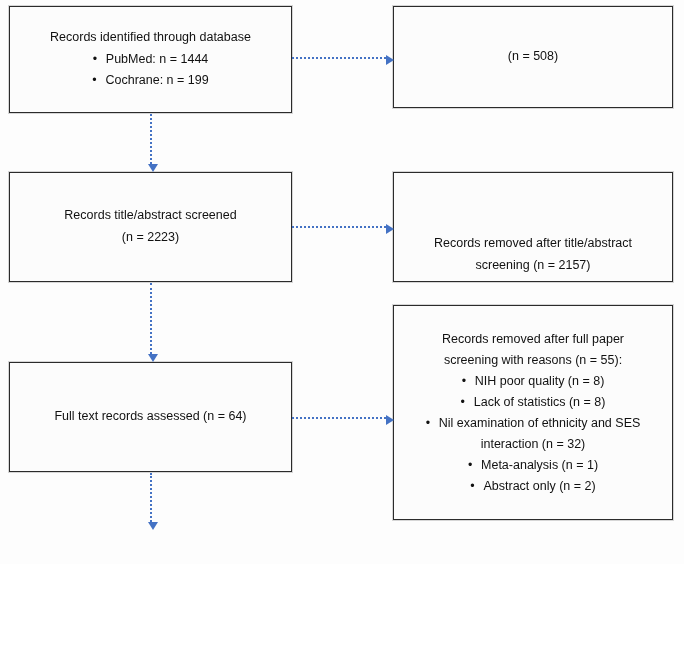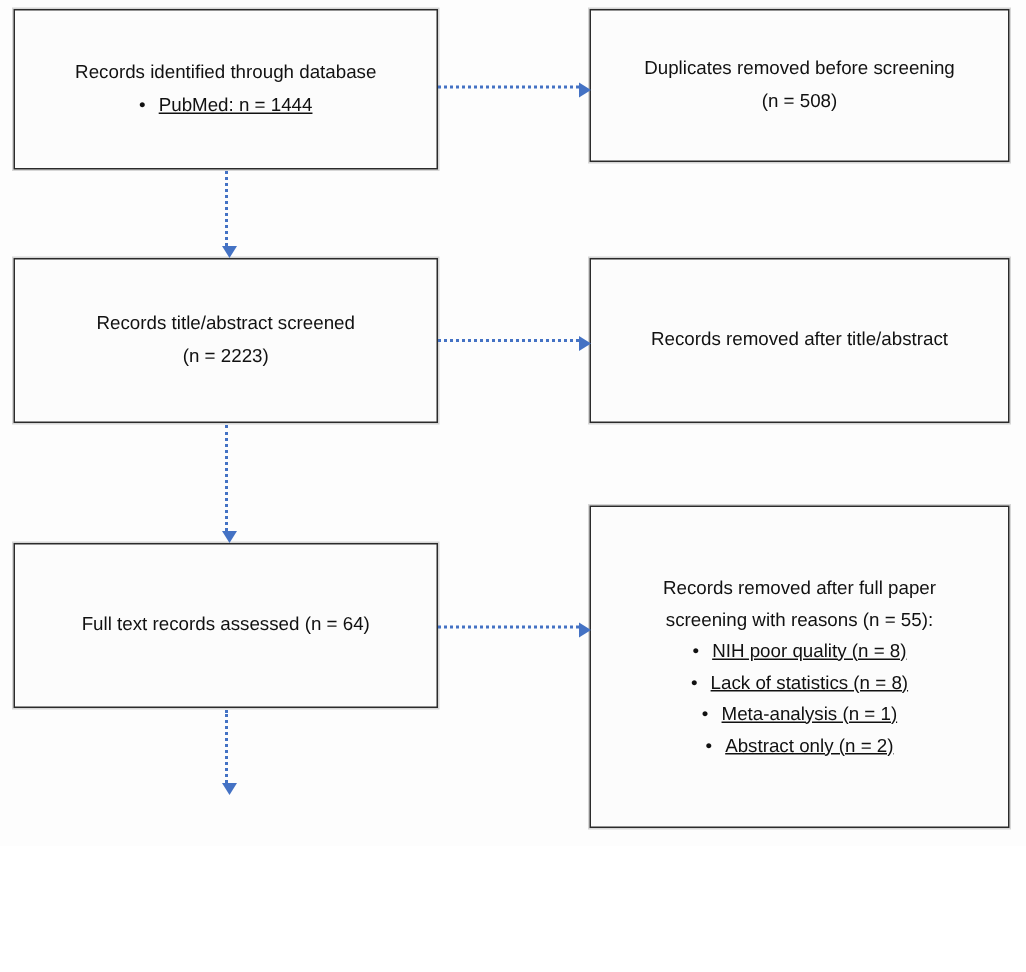--- a/index.html
+++ b/index.html
@@ -35,45 +35,44 @@
     line-height: 1.75;
     padding: 4px 8px;
   }
   .box .line {
     display: block;
     white-space: nowrap;
   }
   .bullet-line {
     display: block;
     white-space: nowrap;
-    text-decoration: underline;
   }
   .bullet-line .bul {
     display: inline-block;
     width: 1.05em;
     text-align: left;
   }
   .bullet-wrap {
     display: block;
     text-align: center;
   }
   .bullet-wrap .bul {
     display: inline-block;
     width: 1.05em;
     text-align: left;
   }
 
   
   #box-identified   { left: 9px;   top: 6px;   width: 283px; height: 107px; }
   #box-duplicates   { left: 393px; top: 6px;   width: 280px; height: 102px; }
   #box-screened     { left: 9px;   top: 172px; width: 283px; height: 110px; align-items: center; }
-  #box-removed-ta   { left: 393px; top: 172px; width: 280px; height: 110px; }
+  #box-removed-ta   { left: 393px; top: 172px; width: 280px; height: 110px; justify-content: flex-end; }
   #box-fulltext     { left: 9px;   top: 362px; width: 283px; height: 110px; }
   #box-removed-full { left: 393px; top: 305px; width: 280px; height: 215px;
-                      line-height: 1.68; padding: 6px 6px; margin-top: 32px; }
+                      line-height: 1.68; padding: 6px 6px; }
   #box-included     { left: 9px;   top: 530px; width: 283px; height: 107px; }
 
   
   .h-arrow {
     position: absolute;
     height: 2px;
     border-top: 2px dotted #4472c4;
   }
   .h-arrow::after {
     content: "";
@@ -111,45 +110,47 @@
   #arrow-v3 { left: 150px; top: 473px; height: 49px; }
 </style>
 </head>
 <body>
 
 <div id="canvas">
 
   <div class="box" id="box-identified">
     <span class="line">Records identified through database</span>
     <span class="bullet-line"><span class="bul">•</span><span>PubMed: n = 1444</span></span>
+    <span class="bullet-line"><span class="bul">•</span><span>Cochrane: n = 199</span></span>
   </div>
 
   <div class="box" id="box-duplicates">
-    <span class="line">Duplicates removed before screening</span>
     <span class="line">(n = 508)</span>
   </div>
 
   <div class="box" id="box-screened">
     <span class="line">Records title/abstract screened</span>
     <span class="line">(n = 2223)</span>
   </div>
 
   <div class="box" id="box-removed-ta">
     <span class="line">Records removed after title/abstract</span>
+    <span class="line">screening (n = 2157)</span>
   </div>
 
   <div class="box" id="box-fulltext">
     <span class="line">Full text records assessed (n = 64)</span>
   </div>
 
   <div class="box" id="box-removed-full">
     <span class="line">Records removed after full paper</span>
     <span class="line">screening with reasons (n = 55):</span>
     <span class="bullet-line"><span class="bul">•</span><span>NIH poor quality (n = 8)</span></span>
     <span class="bullet-line"><span class="bul">•</span><span>Lack of statistics (n = 8)</span></span>
+    <span class="bullet-wrap"><span class="bul">•</span><span>Nil examination of ethnicity and SES interaction (n = 32)</span></span>
     <span class="bullet-line"><span class="bul">•</span><span>Meta-analysis (n = 1)</span></span>
     <span class="bullet-line"><span class="bul">•</span><span>Abstract only (n = 2)</span></span>
   </div>
 
 
   <div class="h-arrow" id="arrow-h1"></div>
   <div class="h-arrow" id="arrow-h2"></div>
   <div class="h-arrow" id="arrow-h3"></div>
   <div class="v-arrow" id="arrow-v1"></div>
   <div class="v-arrow" id="arrow-v2"></div>

